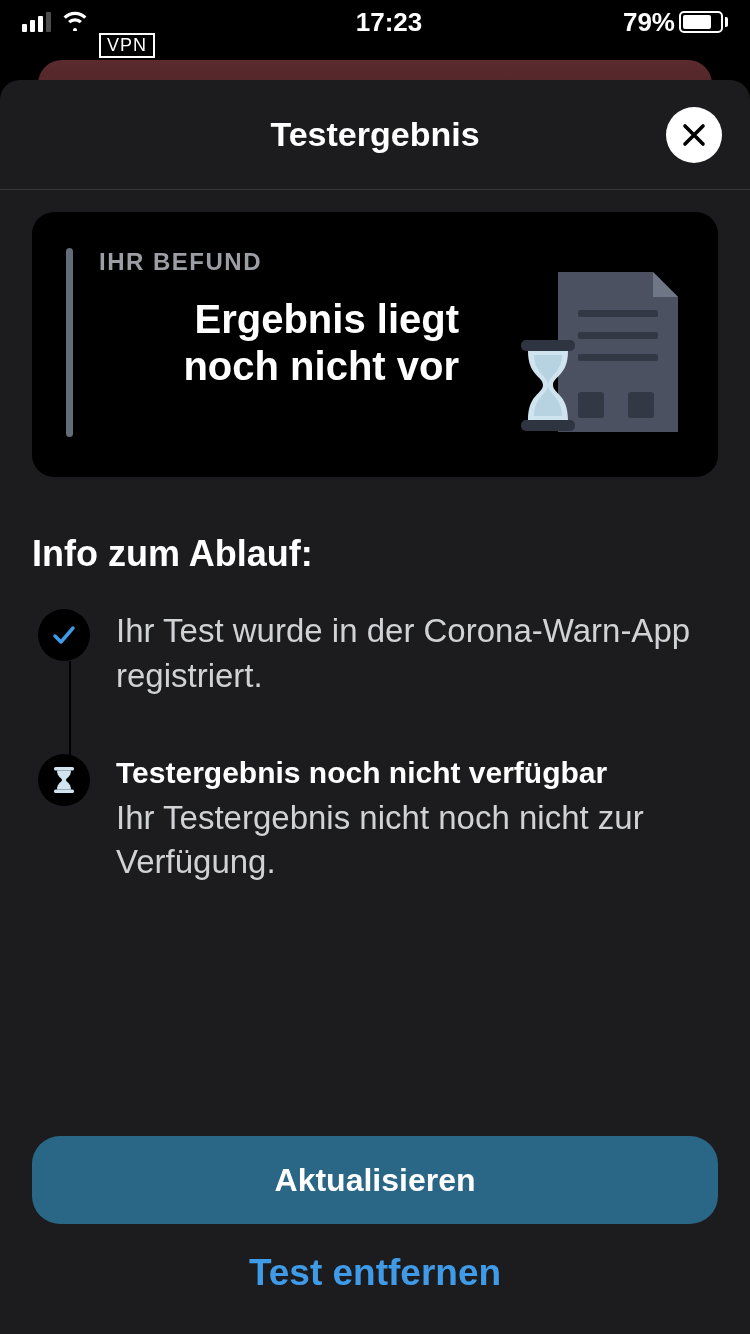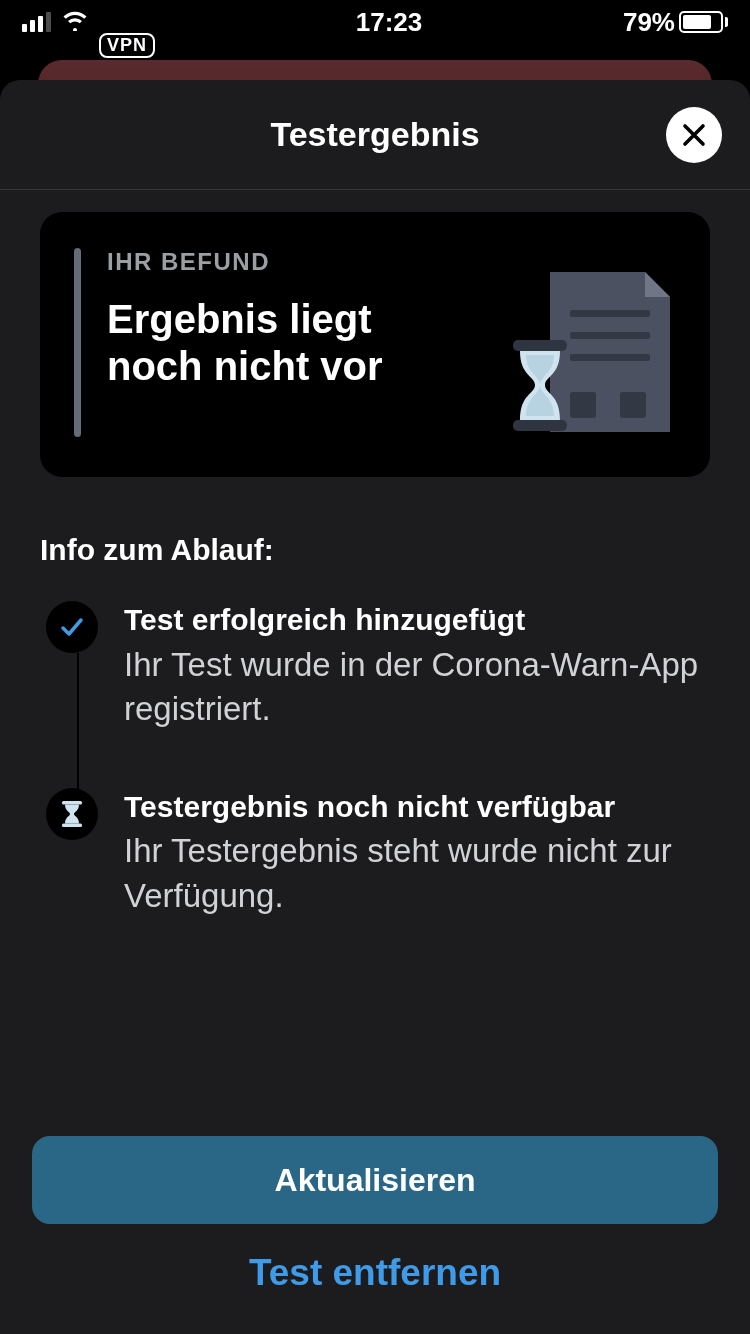--- a/index.html
+++ b/index.html
@@ -18,21 +18,21 @@
       align-items: center;
       justify-content: space-between;
       padding: 0 22px;
       font-size: 26px;
       font-weight: 600;
     }
     .status-left { display: flex; align-items: center; gap: 10px; }
     .status-right { display: flex; align-items: center; gap: 4px; }
     .signal-bars { display: flex; align-items: flex-end; gap: 3px; }
     .signal-bars span { width: 5px; background: #fff; border-radius: 1px; display: block; }
-    .vpn-badge { border: 2px solid #fff; border-radius: 8px; padding: 0px 6px; font-size: 18px; letter-spacing: 1px; font-weight: 700; margin-top: 47px; }
+    .vpn-badge { border: 2px solid #fff; border-radius: 0; padding: 0px 6px; font-size: 18px; letter-spacing: 1px; font-weight: 400; margin-top: 47px; }
     .batt { display: flex; align-items: center; }
     .batt-body { width: 44px; height: 22px; border: 2px solid #fff; border-radius: 5px; padding: 2px; display: flex; }
     .batt-fill { background: #fff; border-radius: 2px; height: 100%; }
     .batt-cap { width: 3px; height: 10px; background: #fff; border-radius: 0 2px 2px 0; margin-left: 2px; }
 
     .backdrop-card {
       position: absolute;
       top: 60px; left: 38px; right: 38px; height: 60px;
       background: linear-gradient(to bottom, #5a2a2e, #4a2326);
       border-radius: 24px 24px 0 0;
@@ -56,58 +56,58 @@
       border-bottom: 1px solid rgba(255,255,255,0.12);
       position: relative;
     }
     .sheet-title { font-size: 34px; font-weight: 700; }
     .close-btn {
       position: absolute; right: 28px; top: 50%; transform: translateY(-50%);
       width: 56px; height: 56px; border-radius: 50%;
       background: #fff; display: flex; align-items: center; justify-content: center;
       cursor: pointer;
     }
-    .sheet-body { flex: 1; padding: 22px 40px 20px; overflow: auto; }
+    .sheet-body { flex: 1; padding: 22px 32px 20px; overflow: auto; }
 
     .status-card {
       background: #000; border-radius: 22px; padding: 36px 30px 40px 30px;
       display: flex; gap: 26px; align-items: stretch; position: relative;
       min-height: 265px;
     }
     .status-card .accent {
       width: 7px; border-radius: 4px; background: #646b79;
       align-self: stretch; margin-left: 4px;
     }
     .status-card .text { flex: 1; padding-top: 0; }
     .eyebrow { color: #9b9ea3; font-size: 24px; letter-spacing: 1.5px; font-weight: 600; margin-bottom: 20px; text-transform: uppercase; }
-    .headline { font-size: 40px; font-weight: 800; line-height: 1.18; margin-bottom: 40px; max-width: 360px; }
+    .headline { font-size: 40px; font-weight: 800; line-height: 1.18; margin-bottom: 40px; max-width: 360px; text-align: right; }
     .registered { color: #d0d2d5; font-size: 26px; font-weight: 400; }
     .doc-illust { width: 170px; align-self: flex-end; display: flex; align-items: flex-end; justify-content: flex-end; }
 
-    .section-title { font-size: 30px; font-weight: 800; margin: 56px 0 34px 0; }
+    .section-title { font-size: 36px; font-weight: 800; margin: 56px 0 34px 0; }
 
     .steps { position: relative; padding-left: 6px; }
     .step { display: flex; gap: 26px; position: relative; padding-bottom: 56px; }
     .step:last-child { padding-bottom: 20px; justify-content: center; }
     .step .bullet {
       width: 52px; height: 52px; border-radius: 50%;
       background: #000; display: flex; align-items: center; justify-content: center;
       flex-shrink: 0; z-index: 1;
     }
     .connector {
       position: absolute; left: 31px; top: 52px; bottom: -4px; width: 2px;
       background: #000; z-index: 0;
     }
     .step:last-child .connector { display: none; }
     .step .content h3 { font-size: 30px; font-weight: 700; margin-bottom: 4px; line-height: 1.25; }
     .step .content p { font-size: 33px; color: #d0d2d5; line-height: 1.35; }
 
     .sheet-footer { padding: 14px 32px 22px; }
     .btn-primary {
-      width: 100%; height: 88px; border-radius: 18px;
+      width: 100%; height: 88px; border-radius: 28px;
       background: #2a6685; color: #fff; font-size: 32px; font-weight: 600;
       border: none; cursor: pointer;
       display: flex; align-items: center; justify-content: center;
     }
     .btn-secondary {
       width: 100%; height: 78px; background: transparent; border: none;
       color: #3f9be8; font-size: 37px; font-weight: 600; cursor: pointer;
       display: flex; align-items: center; justify-content: center; margin-top: 10px;
     }
   </style>
@@ -185,36 +185,35 @@
 
     <div class="steps">
       <div class="step">
         <div class="connector"></div>
         <div class="bullet">
           <svg width="28" height="28" viewBox="0 0 28 28">
             <path d="M5 15 L11 21 L23 7" stroke="#3f9be8" stroke-width="3.5" fill="none" stroke-linecap="round" stroke-linejoin="round"></path>
           </svg>
         </div>
         <div class="content">
-          <h3>Test erfolgreich hinzugefügt</h3>
           <p>Ihr Test wurde in der Corona-Warn-App registriert.</p>
         </div>
       </div>
       <div class="step">
 
         <div class="bullet">
           <svg width="24" height="28" viewBox="0 0 24 28">
             <rect x="2" y="1" width="20" height="3.5" rx="1.5" fill="#cfe4ef"></rect>
             <rect x="2" y="23.5" width="20" height="3.5" rx="1.5" fill="#cfe4ef"></rect>
             <path d="M5 4.5 C5 11 10 12 10 14 C10 16 5 17 5 23.5 H19 C19 17 14 16 14 14 C14 12 19 11 19 4.5 Z" fill="#cfe4ef"></path>
           </svg>
         </div>
         <div class="content">
           <h3>Testergebnis noch nicht verfügbar</h3>
-          <p>Ihr Testergebnis steht wurde nicht zur Verfügung.</p>
+          <p>Ihr Testergebnis nicht noch nicht zur Verfügung.</p>
         </div>
       </div>
     </div>
   </div>
 
   <div class="sheet-footer">
     <button class="btn-primary">Aktualisieren</button>
     <button class="btn-secondary">Test entfernen</button>
   </div>
 </div>

